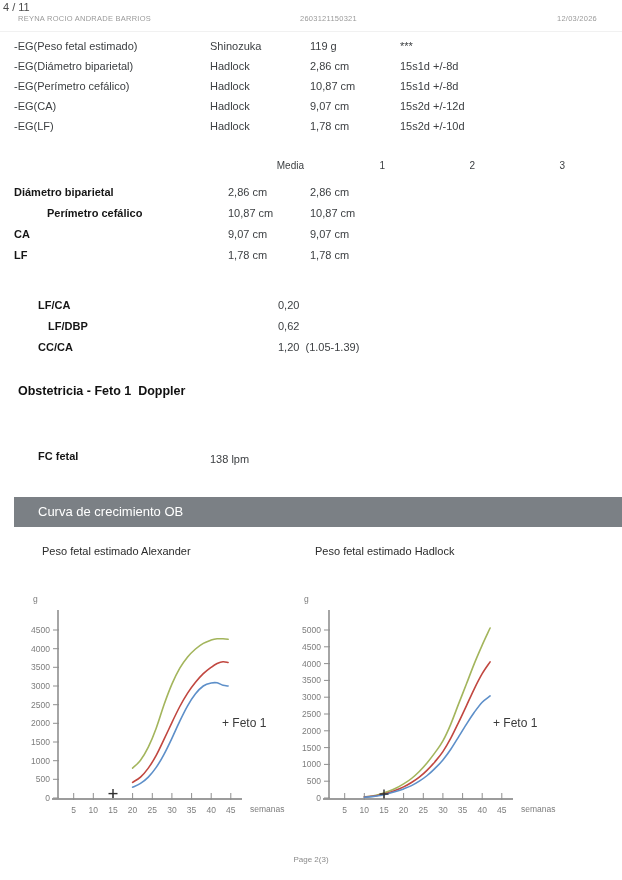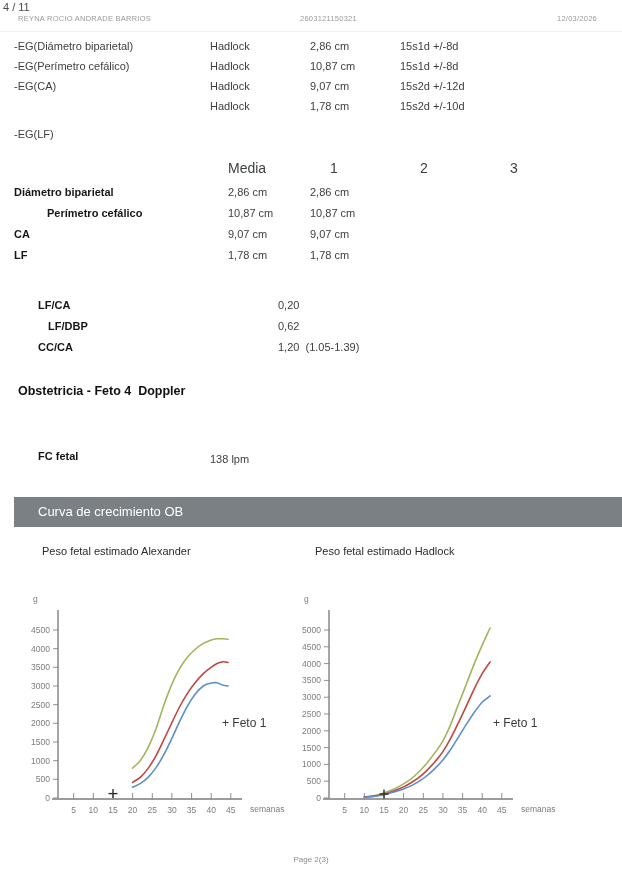--- a/index.html
+++ b/index.html
@@ -11,21 +11,21 @@
   .abs{position:absolute;}
   .pre{white-space:pre;}
   
   .page-indicator{left:3px;top:1px;font-size:11px;color:#4a4a4a;}
   .hdr-small{font-size:7.5px;color:#9a9a9a;letter-spacing:.25px;top:14px;}
   .hdr-rule{left:0;top:31px;width:622px;height:1px;background:#f1f1f1;}
   
   .trow{position:relative;height:20px;}
   .trow span{position:absolute;top:2px;font-size:11px;white-space:pre;}
   .cell-bold{font-weight:bold;color:#161616;}
-  .mt-head span{position:absolute;top:0;font-size:14px;color:#3d4043;text-align:left;}
+  .mt-head span{position:absolute;top:0;font-size:10px;color:#3d4043;text-align:right;}
   
   .section-heading{left:18px;top:384px;font-size:12.5px;font-weight:bold;color:#111;}
   .fc-label{left:38px;top:450px;font-size:11px;font-weight:bold;color:#161616;}
   .fc-value{left:210px;top:453px;font-size:11px;color:#3d4043;}
   
   .banner{left:14px;top:497px;width:608px;height:30px;line-height:30px;
     color:#ffffff;font-size:13px;padding-left:24px;box-sizing:border-box;}
   
   .chart-title{top:545px;font-size:11px;color:#2b2b2b;}
   .chart-box{top:580px;width:300px;height:248px;}
@@ -36,39 +36,45 @@
 <body>
 
 <div class="abs page-indicator">4 / 11</div>
 <div class="abs hdr-small" style="left:18px;">REYNA ROCIO ANDRADE BARRIOS</div>
 <div class="abs hdr-small" style="left:300px;">2603121150321</div>
 <div class="abs hdr-small" style="left:557px;">12/03/2026</div>
 <div class="abs hdr-rule"></div>
 
 <div class="abs" id="eg-table" style="left:0;top:38px;width:622px;">
     <div class="trow" style="height: 20px;">
+      <span style="left: 14px;">-EG(Peso fetal estimado)</span>
+      <span style="left: 210px;">Shinozuka</span>
+      <span style="left: 310px;">119 g</span>
+      <span style="left: 400px;">***</span>
+    </div>
+    <div class="trow" style="height: 20px;">
       <span style="left: 14px;">-EG(Diámetro biparietal)</span>
       <span style="left: 210px;">Hadlock</span>
       <span style="left: 310px;">2,86 cm</span>
       <span style="left: 400px;">15s1d +/-8d</span>
     </div>
     <div class="trow" style="height: 20px;">
       <span style="left: 14px;">-EG(Perímetro cefálico)</span>
       <span style="left: 210px;">Hadlock</span>
       <span style="left: 310px;">10,87 cm</span>
       <span style="left: 400px;">15s1d +/-8d</span>
     </div>
     <div class="trow" style="height: 20px; padding-left: 36px;">
       <span style="left: 14px;">-EG(CA)</span>
       <span style="left: 210px;">Hadlock</span>
       <span style="left: 310px;">9,07 cm</span>
       <span style="left: 400px;">15s2d +/-12d</span>
     </div>
     <div class="trow" style="height: 20px;">
-      <span style="left: 14px; margin-top: 28px;">-EG(LF)</span>
+      <span style="left: 14px;">-EG(LF)</span>
       <span style="left: 210px;">Hadlock</span>
       <span style="left: 310px;">1,78 cm</span>
       <span style="left: 400px;">15s2d +/-10d</span>
     </div>
   </div>
 
 <div class="abs mt-head" id="mt-head" style="left:0;top:160px;width:622px;height:18px;">
     <span style="left: 228px; width: 76px;">Media</span>
     <span style="left: 330px; width: 55px;">1</span>
     <span style="left: 420px; width: 55px;">2</span>
@@ -105,21 +111,21 @@
     <div class="trow" style="height: 21px;">
       <span class="cell-bold" style="left: 38px; padding-left: 10px;">LF/DBP</span>
       <span style="left: 278px;">0,62</span>
     </div>
     <div class="trow" style="height: 21px;">
       <span class="cell-bold" style="left: 38px;">CC/CA</span>
       <span style="left: 278px;">1,20  (1.05-1.39)</span>
     </div>
   </div>
 
-<div class="abs section-heading pre">Obstetricia - Feto 4  Doppler</div>
+<div class="abs section-heading pre">Obstetricia - Feto 1  Doppler</div>
 <div class="abs fc-label">FC fetal</div>
 <div class="abs fc-value">138 lpm</div>
 
 <div class="abs banner" id="banner" style="background: rgb(123, 128, 133);">Curva de crecimiento OB</div>
 
 <div class="abs chart-title" style="left:42px;">Peso fetal estimado Alexander</div>
 <div class="abs chart-title" style="left:315px;">Peso fetal estimado Hadlock</div>
 
 <div class="abs chart-box" style="left:8px;" id="chart-0"><svg width="300" height="248" viewBox="0 0 300 248">
       <line x1="50" y1="30" x2="50" y2="220" stroke="#9c9c9c" stroke-width="1.8"></line>

